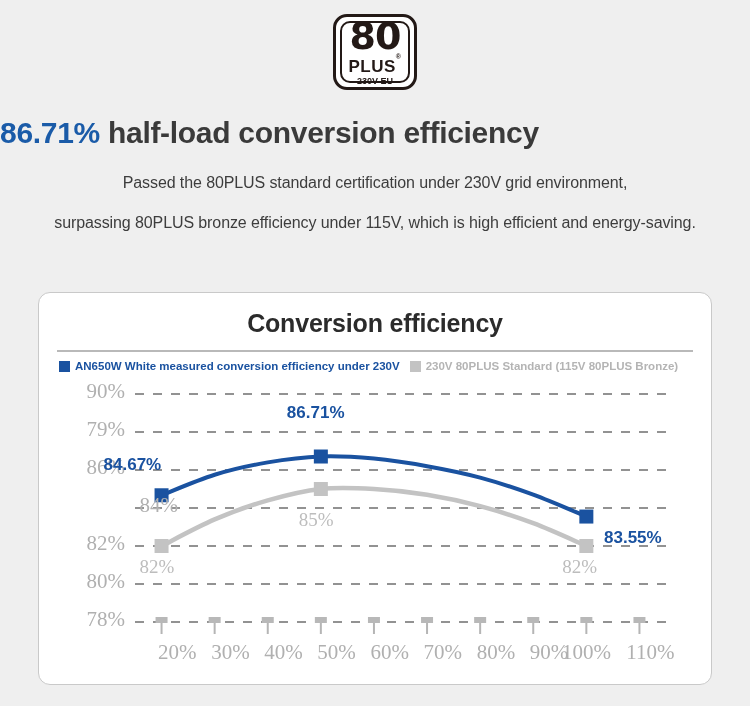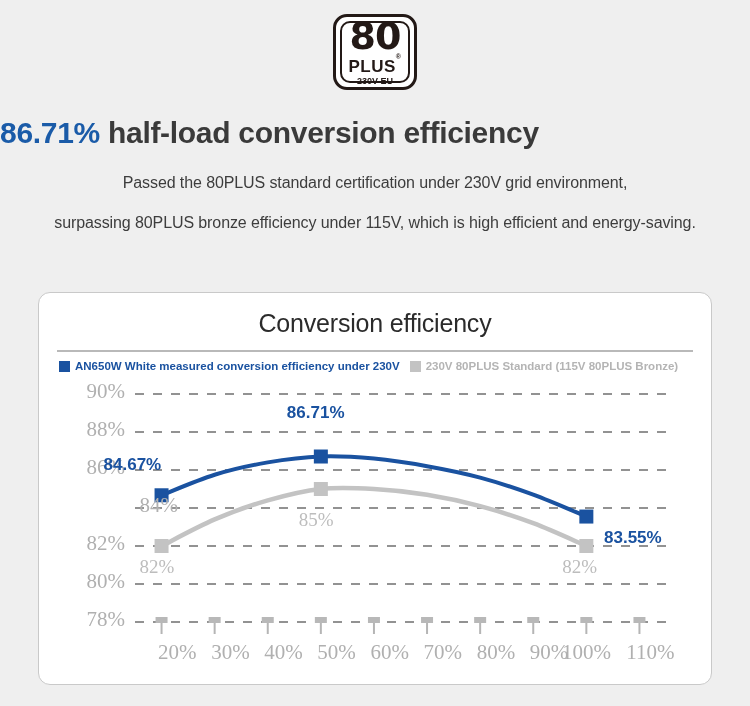--- a/index.html
+++ b/index.html
@@ -108,21 +108,21 @@
     width: 674px;
     height: 393px;
     background: #ffffff;
     border: 1px solid #c9c9c9;
     border-radius: 12px;
     box-sizing: border-box;
   }
   .chart-title {
     text-align: center;
     font-size: 25px;
-    font-weight: normal;
+    font-weight: bold;
     color: #2b2b2b;
     padding-top: 16px;
     letter-spacing: -0.2px;
   }
   .title-rule {
     height: 2px;
     background: #b9b9b9;
     margin: 12px 18px 0 18px;
   }
 
@@ -260,21 +260,21 @@
         <rect x="115.55" y="167" width="14" height="14" fill="#c3c3c3"></rect>
         <rect x="274.85" y="110" width="14" height="14" fill="#c3c3c3"></rect>
         <rect x="540.3499999999999" y="167" width="14" height="14" fill="#c3c3c3"></rect>
         <path d="M 122.55 123.27 C 131.40 119.85, 157.95 108.23, 175.65 102.75 C 193.35 97.27, 211.05 93.44, 228.75 90.40 C 246.45 87.36, 264.15 85.14, 281.85 84.51 C 299.55 83.88, 317.25 84.99, 334.95 86.60 C 352.65 88.22, 370.35 91.03, 388.05 94.20 C 405.75 97.37, 423.45 100.85, 441.15 105.60 C 458.85 110.35, 476.55 116.21, 494.25 122.70 C 511.95 129.19, 538.50 140.91, 547.35 144.55" fill="none" stroke="#1a52a0" stroke-width="4" stroke-linecap="round" stroke-linejoin="round"></path>
         <rect x="115.55" y="116.26999999999995" width="14" height="14" fill="#1a52a0"></rect>
         <rect x="274.85" y="77.51000000000013" width="14" height="14" fill="#1a52a0"></rect>
         <rect x="540.3499999999999" y="137.55000000000007" width="14" height="14" fill="#1a52a0"></rect>
       </svg>
     <div id="tick-layer">
         <div class="ytick" style="top: 7px; left: 0px; width: 86px;">90%</div>
-        <div class="ytick" style="top: 45px; left: 0px; width: 86px;">88%</div>
+        <div class="ytick" style="top: 45px; left: 0px; width: 86px;">79%</div>
         <div class="ytick" style="top: 83px; left: 0px; width: 86px;">86%</div>
         <div class="ytick" style="top: 121px; left: 13px; width: 86px; margin-left: 40px;">84%</div>
         <div class="ytick" style="top: 159px; left: 0px; width: 86px;">82%</div>
         <div class="ytick" style="top: 197px; left: 0px; width: 86px;">80%</div>
         <div class="ytick" style="top: 235px; left: 0px; width: 86px;">78%</div>
         <div class="xtick" style="left: 87.55px; width: 70px; top: 268px;">20%</div>
         <div class="xtick" style="left: 140.65px; width: 70px; top: 268px;">30%</div>
         <div class="xtick" style="left: 193.75px; width: 70px; top: 268px;">40%</div>
         <div class="xtick" style="left: 246.85px; width: 70px; top: 268px;">50%</div>
         <div class="xtick" style="left: 299.95px; width: 70px; top: 268px;">60%</div>

